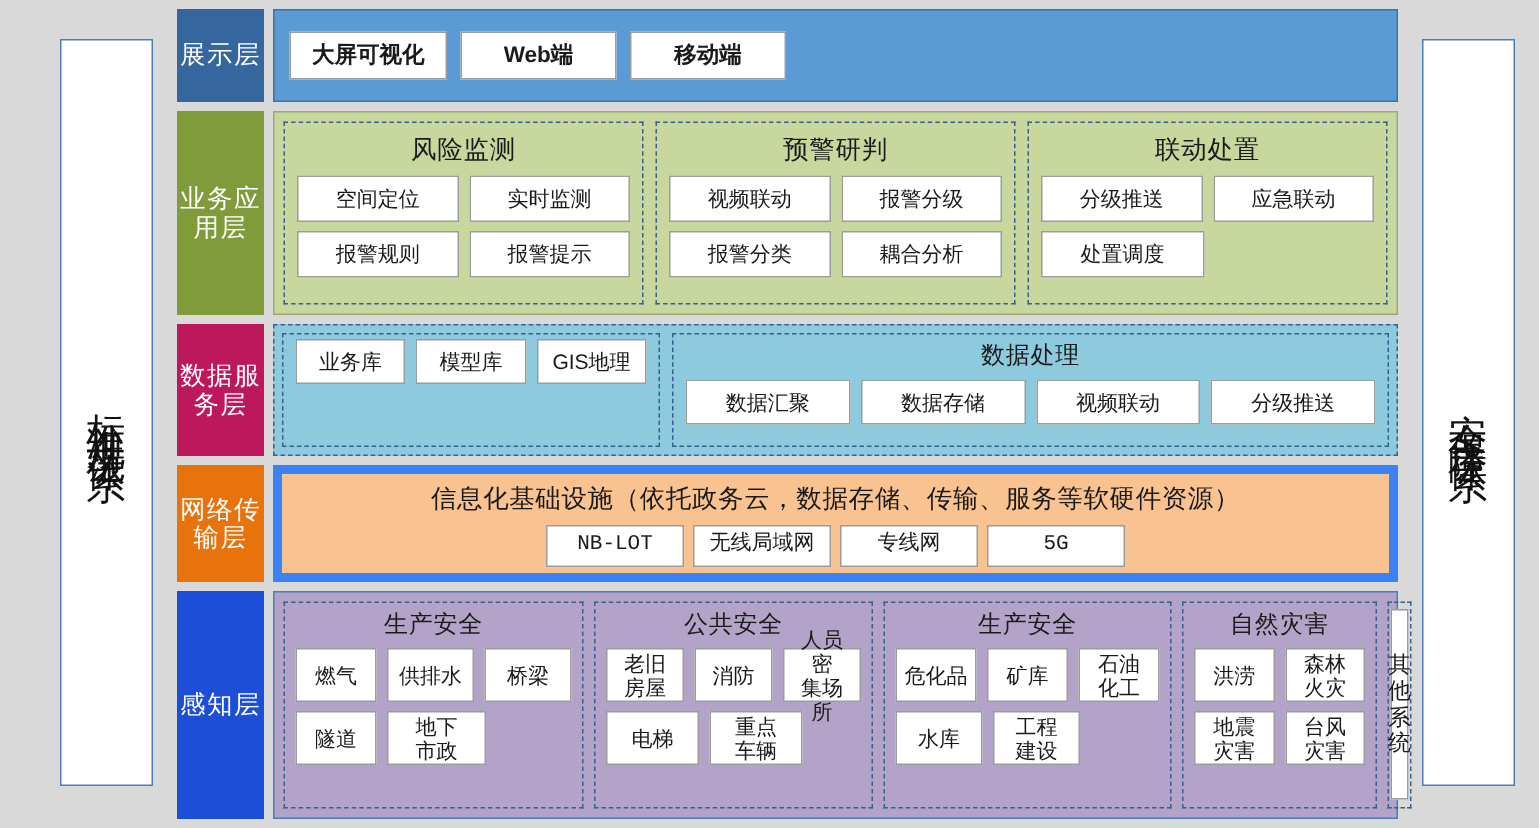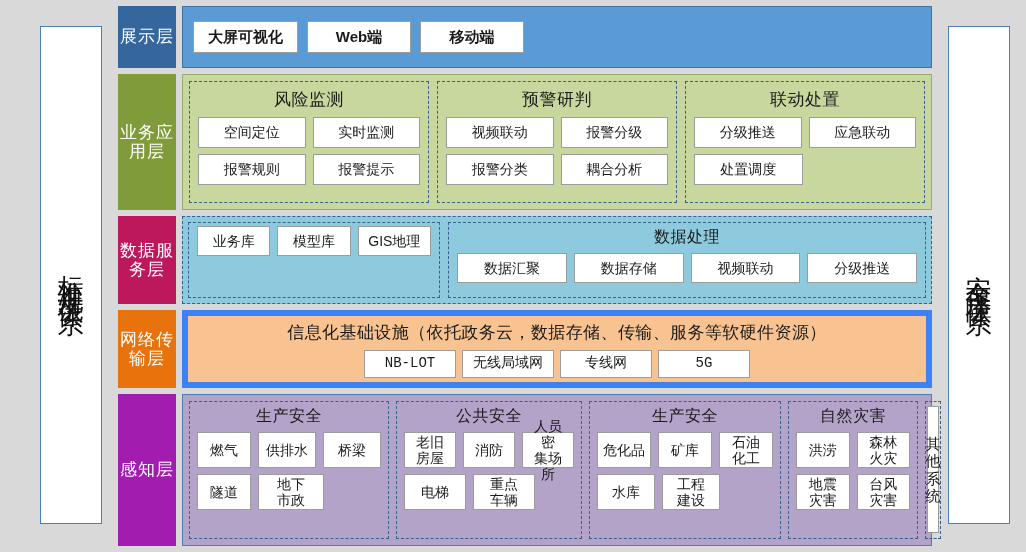--- a/index.html
+++ b/index.html
@@ -41,21 +41,21 @@
   .l-business{height:136px;}
   .l-data{height:88px;}
   .l-network{height:78px;}
   .l-sense{height:152px;}
 
   
   .tag-present{background:#35679e;}
   .tag-business{background:#7f9b3a;}
   .tag-data{background:#be185d;}
   .tag-network{background:#e8730c;}
-  .tag-sense{background:#a21caf;}
+  .tag-sense{background:#1d4ed8;}
 
   .body-present{background:#5b9bd5;border:1px solid #41719c;display:flex;align-items:center;padding-left:10px;gap:9px;font-weight:bold;}
   .body-business{background:#c7d79e;border:1px solid #9aab70;padding:6px;display:flex;gap:8px;}
   .body-data{background:#8ecadd;border:1px dashed #38608f;padding:5px;display:flex;gap:8px;}
   .body-network{background:#f9c391;border:6px solid #3b82f6;display:flex;flex-direction:column;align-items:center;justify-content:center;gap:6px;font-family:Liberation Mono, monospace;}
   .body-sense{background:#b3a3c9;border:1px solid #4a7ebb;padding:6px;display:flex;gap:7px;}
 
   
   .chip{
     background:#ffffff;border:1px solid #9c9c9c;

